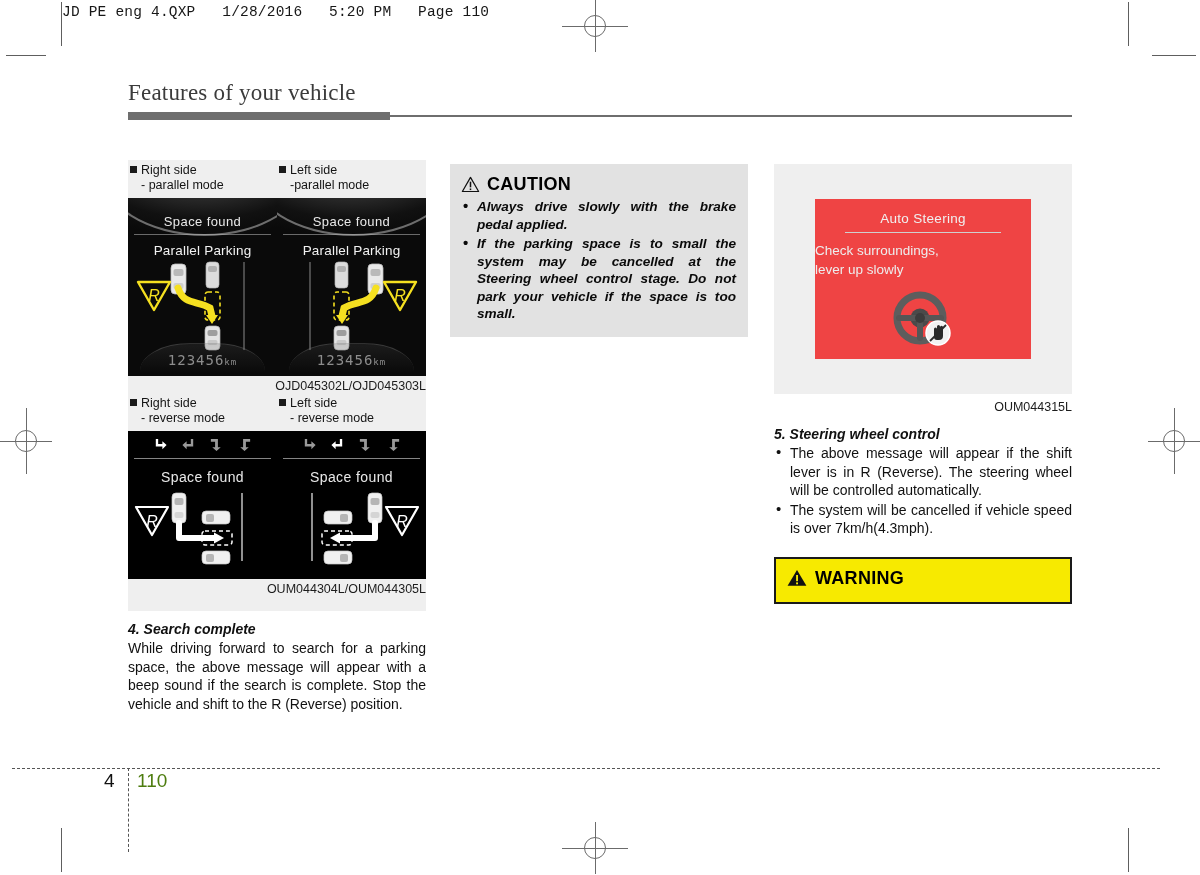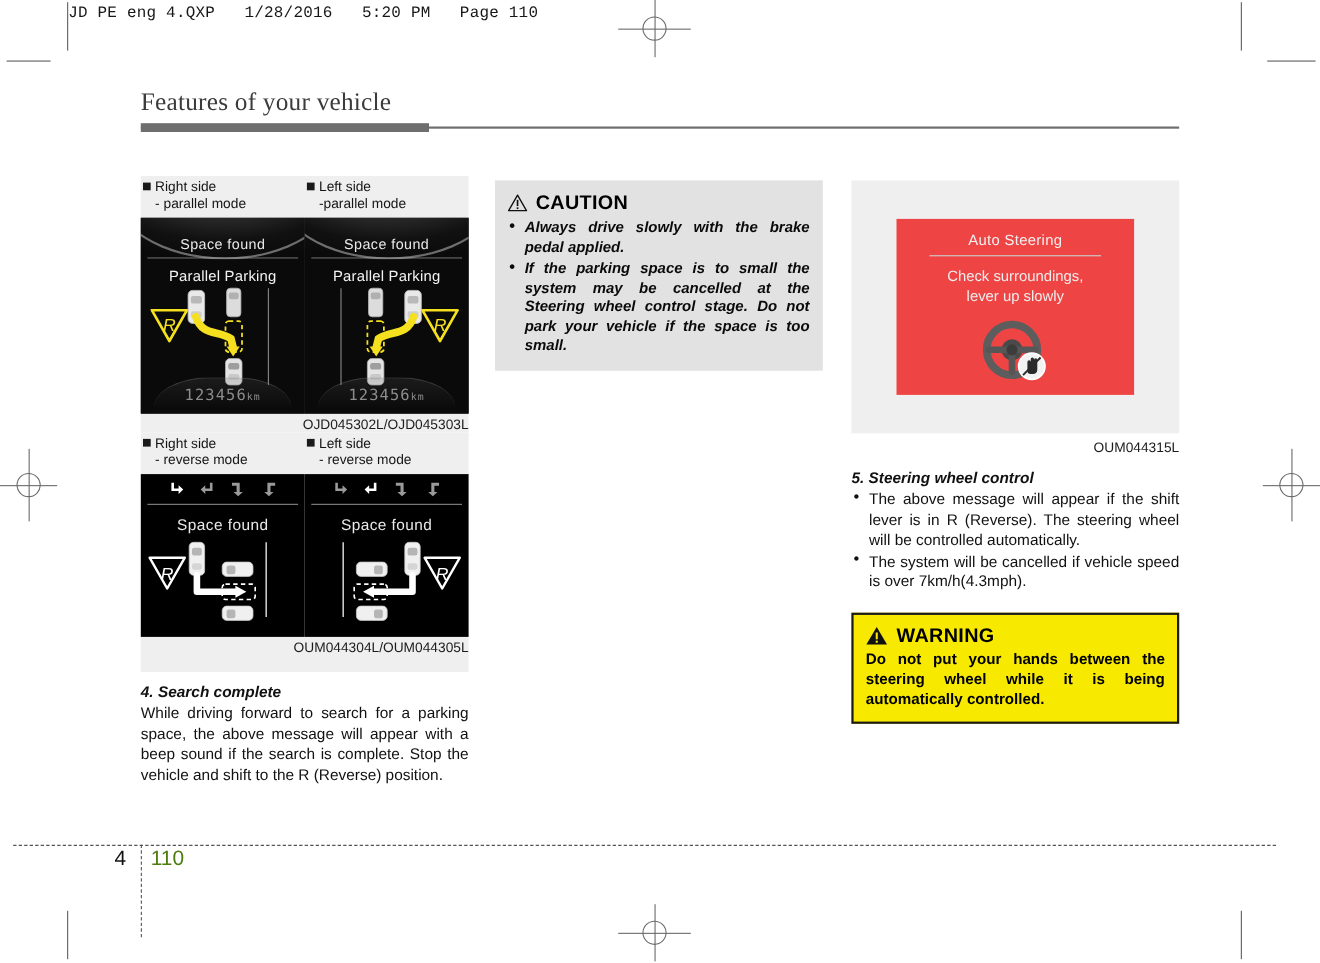--- a/index.html
+++ b/index.html
@@ -290,21 +290,20 @@
     color: #f0f0f0;
     font-size: 13.5px;
     letter-spacing: 0.3px;
   }
   .nav-rule {
     position: absolute; left: 30px; right: 30px; top: 33px;
     height: 1px; background: #cfcfcf;
   }
   .nav-msg {
     position: absolute; left: 0; right: 0; top: 42px;
-    text-align: center;
     color: #ededed;
     font-size: 13.5px;
     line-height: 19px;
   }
   .wheel-wrap {
     position: absolute; left: 50%; top: 92px;
     transform: translateX(-50%);
     width: 64px; height: 60px;
   }
 
@@ -611,20 +610,19 @@
 
   <div class="warning-box">
     <div class="warning-title">
       <svg width="20" height="18" viewBox="0 0 20 18">
         <path d="M10 1 L19.4 16.8 L0.6 16.8 Z" fill="#111"></path>
         <rect x="9.1" y="6" width="1.9" height="6.2" fill="#f7ea00"></rect>
         <rect x="9.1" y="13.4" width="1.9" height="1.9" fill="#f7ea00"></rect>
       </svg>
       <span>WARNING</span>
     </div>
-    <p class="warning-text">Do not put your hands between the steering wheel while it is being automatically controlled.</p>
   </div>
 </div>
 
 <div class="footer-dash"></div>
 <div class="footer-vdash"></div>
 <div class="folio-chapter">4</div>
 <div class="folio-page">110</div>
 
 </body></html>

